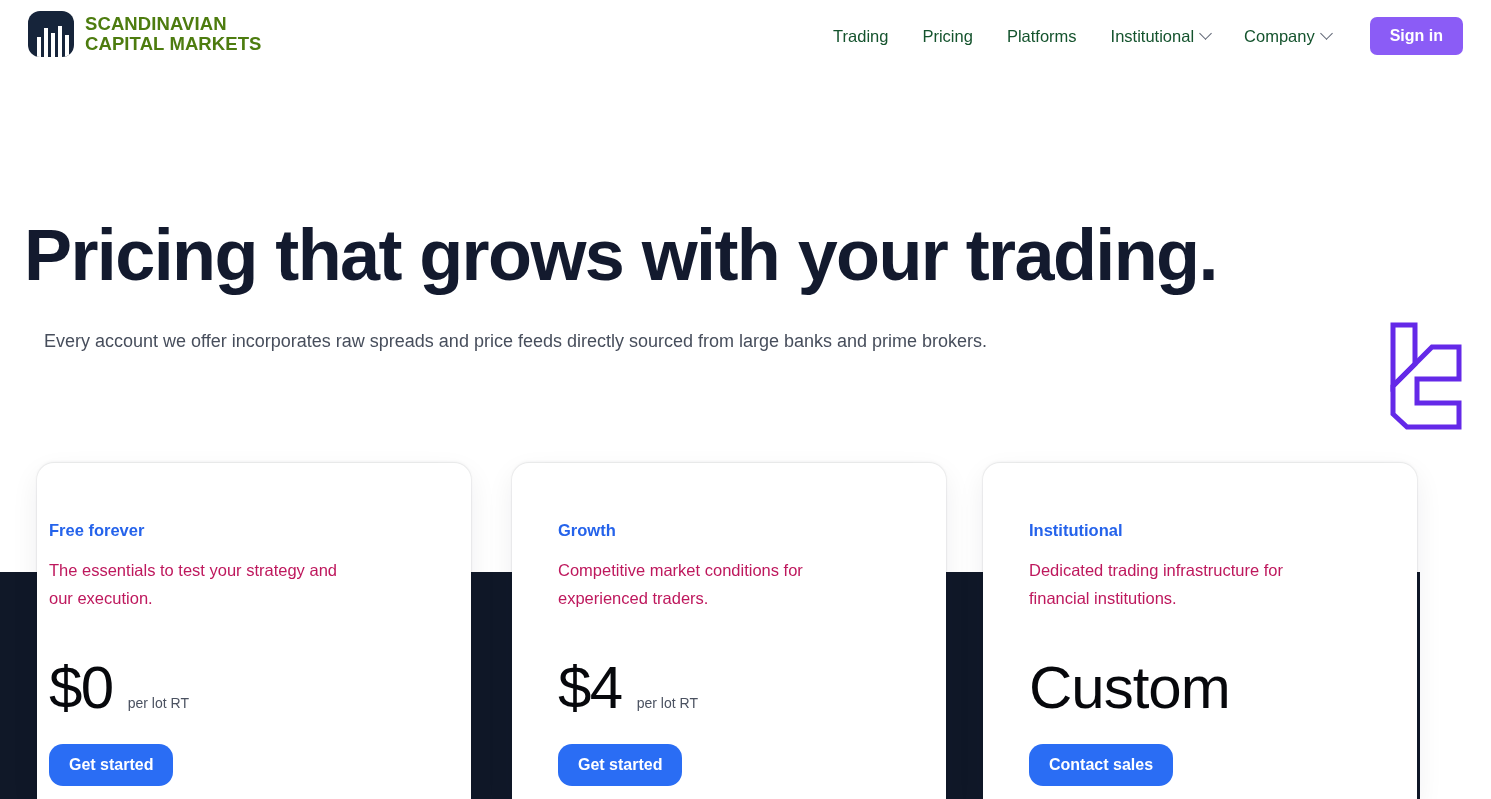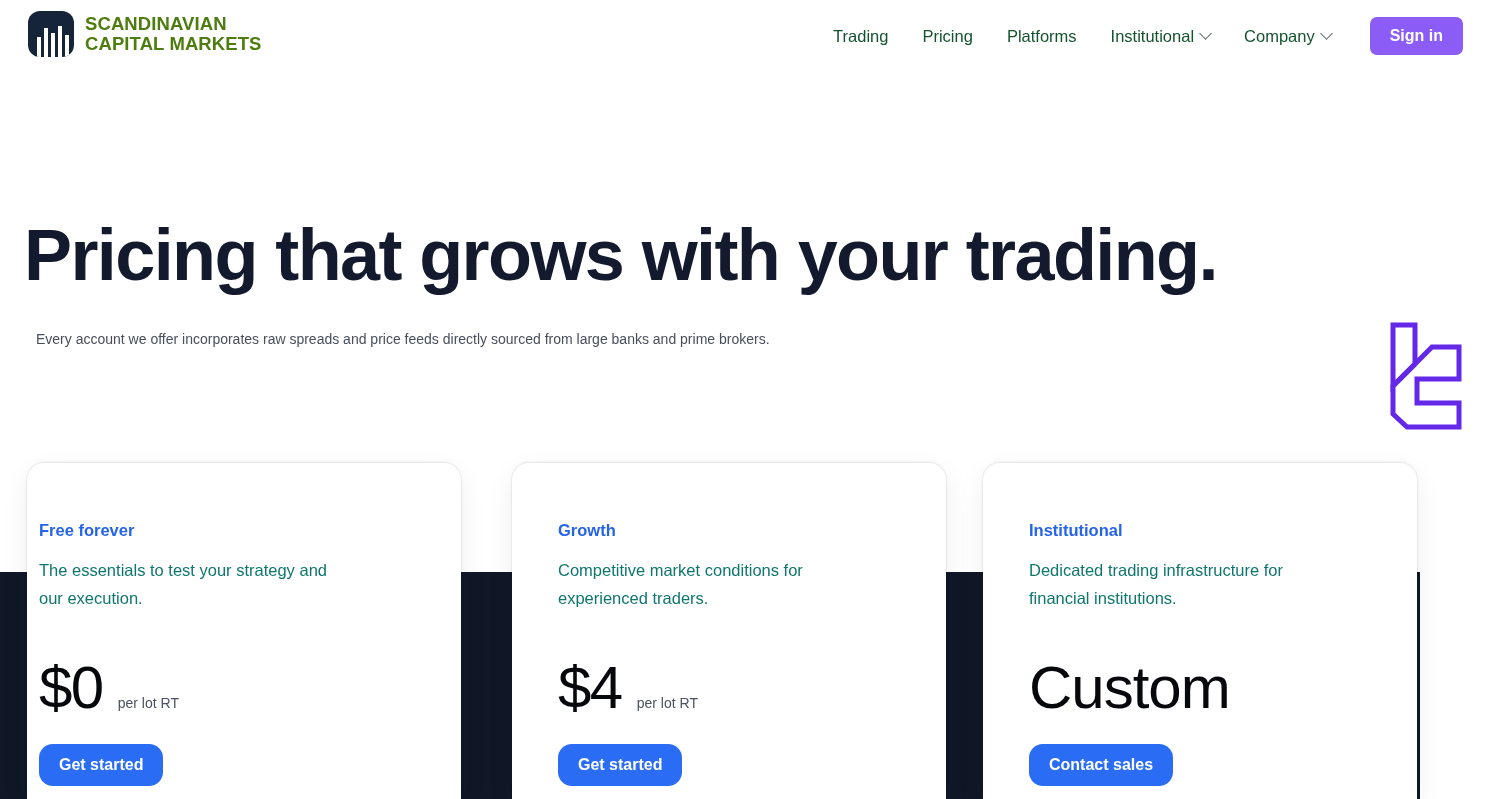--- a/index.html
+++ b/index.html
@@ -136,23 +136,23 @@
     top: 215px;
     font-size: 72px;
     font-weight: 700;
     letter-spacing: -1.6px;
     color: #131a2e;
     white-space: nowrap;
     line-height: 1.12;
   }
   .hero-sub {
     position: absolute;
-    left: 36px;
+    left: 44px;
     top: 331px;
-    font-size: 14px;
+    font-size: 18px;
     color: #474e5c;
     white-space: nowrap;
   }
 
   
   .deco-glyph {
     position: absolute;
     left: 1387px;
     top: 317px;
     width: 78px;
@@ -173,33 +173,33 @@
     top: 0;
     width: 434px;
     height: 336px;
     background: #ffffff;
     border-radius: 17px 17px 0 0;
     box-shadow: 0 -1px 3px rgba(15,23,42,0.07),
                 0 0 0 1px rgba(15,23,42,0.035),
                 0 10px 28px rgba(15,23,42,0.07);
     padding: 58px 46px 0 46px;
   }
-  .card-1 { left: 27px; padding-left: 12px; }
+  .card-1 { left: 37px; padding-left: 12px; }
   .card-2 { left: 512px; }
   .card-3 { left: 983px; }
 
   .card-name {
     font-size: 16.5px;
     font-weight: 700;
     color: #2563eb;
     margin-bottom: 17px;
   }
   .card-desc {
     font-size: 16.5px;
-    color: #0f766e;
+    color: #be185d;
     line-height: 1.68;
     max-width: 310px;
   }
   .price-row {
     display: flex;
     align-items: baseline;
     gap: 15px;
     margin-top: 46px;
     height: 66px;
   }

